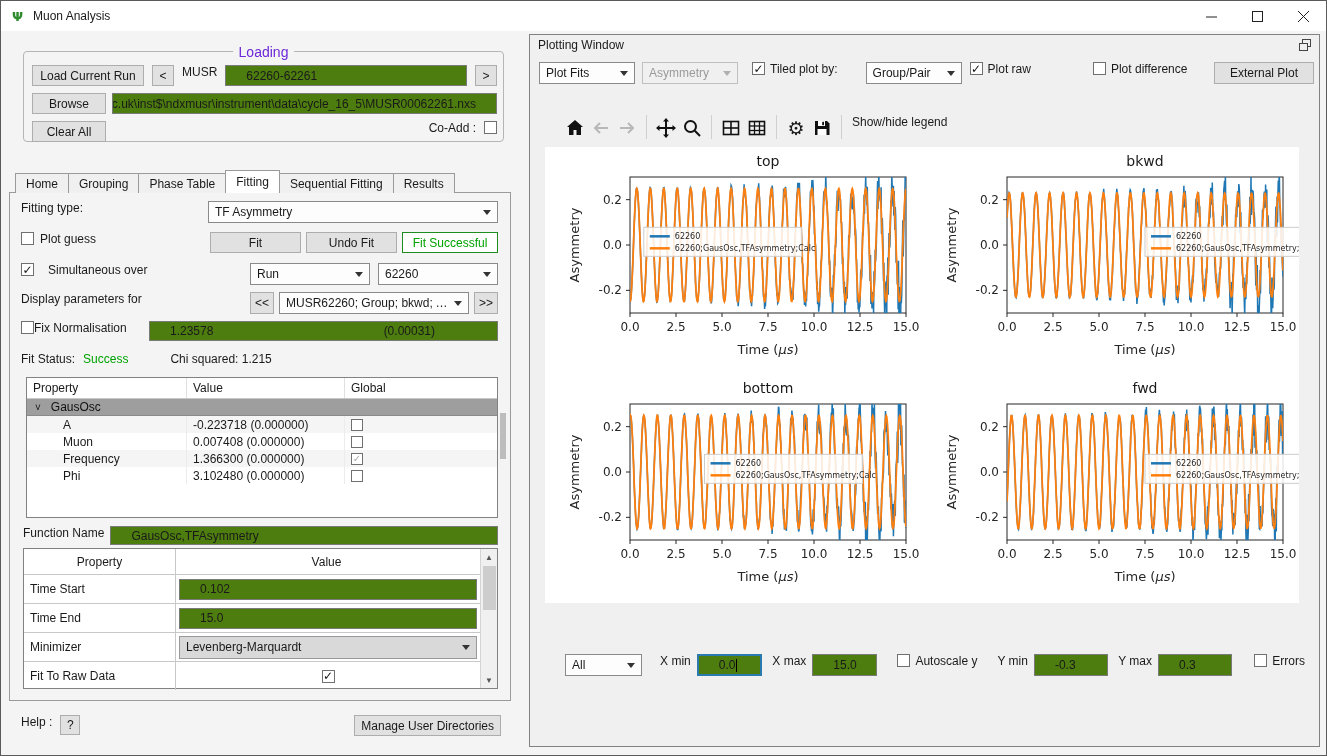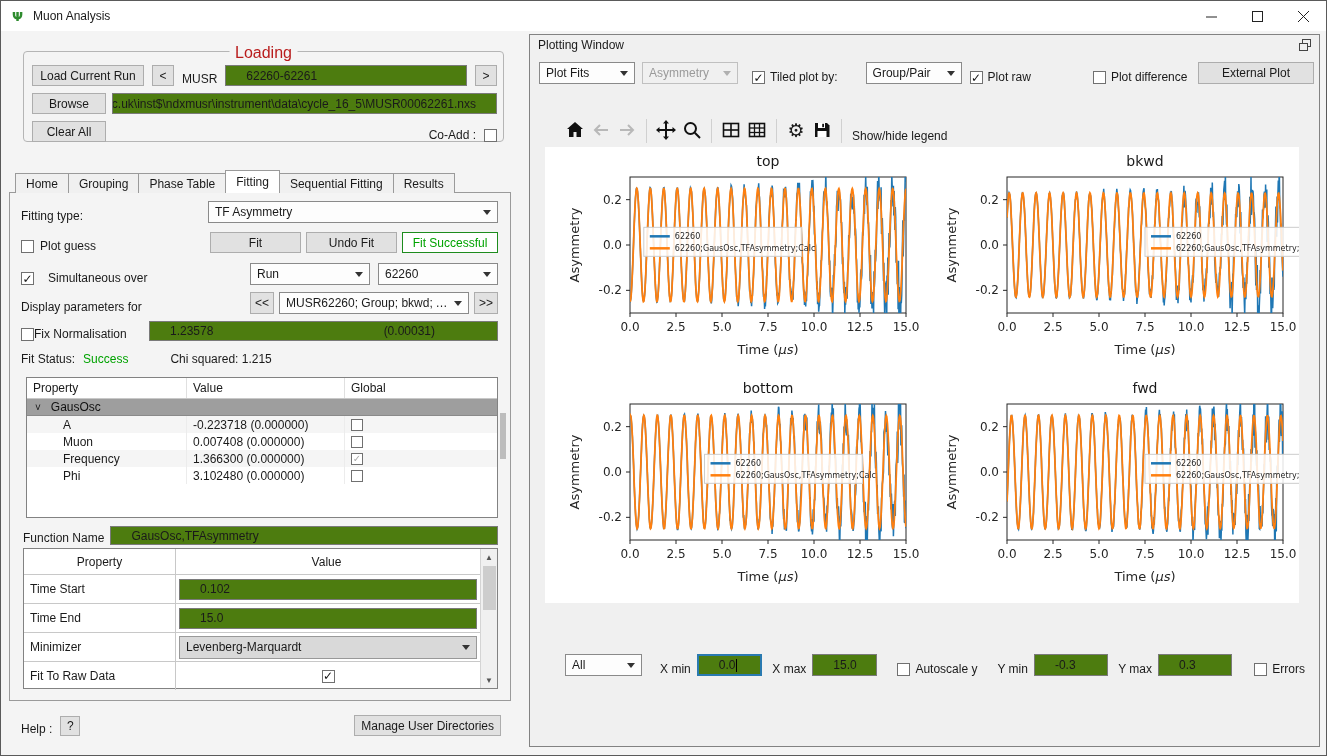--- a/index.html
+++ b/index.html
@@ -20,25 +20,25 @@
   .field { background:#4d7c0f; border:1px solid #7a7a7a; display:flex; align-items:center; padding:0 20px; white-space:nowrap; overflow:hidden; }
   .combo { background:#fdfdfd; border:1px solid #8a8a8a; display:flex; align-items:center; padding:0 6px; white-space:nowrap; overflow:hidden; }
   .combo .combo-text { flex:1; overflow:hidden; text-overflow:ellipsis; }
   .arrow-down { width:0; height:0; border-left:4px solid transparent; border-right:4px solid transparent; border-top:5px solid #333; margin-left:6px; flex:none; }
   .combo.disabled { background:#f0f0f0; border-color:#c0c0c0; color:#9a9a9a; }
   .combo.disabled .arrow-down { border-top-color:#b0b0b0; }
   .combo.gray { background:#d9d9d9; border-color:#999; }
   .cb { width:13px; height:13px; background:#fff; border:1px solid #707070; display:inline-flex; align-items:center; justify-content:center; flex:none; position:relative; }
   .cb.checked::after { content:"✓"; font-size:12px; font-weight:bold; color:#111; line-height:1; }
   .cb.graycheck.checked::after { color:#a8a8a8; }
-  .hrow { display:flex; align-items:flex-end; }
+  .hrow { display:flex; align-items:flex-start; }
   .lbl { white-space:nowrap; }
   
   .groupbox { border:1px solid #b5b5b5; border-radius:4px; }
-  .groupbox-legend { position:absolute; top:-8px; left:50%; transform:translateX(-50%); background:#f4f4f4; padding:0 6px; color:#b91c1c; font-size:16px; }
+  .groupbox-legend { position:absolute; top:-8px; left:50%; transform:translateX(-50%); background:#f4f4f4; padding:0 6px; color:#6d28d9; font-size:14px; }
   
   .tab { border:1px solid #9a9a9a; border-bottom:none; background:#f0f0f0; padding:0 10px; height:20px; display:flex; align-items:center; margin-right:-1px; }
   .tab.active { background:#fff; height:23px; margin-top:-3px; z-index:3; position:relative; }
   .tabpane { border:1px solid #9a9a9a; background:#f4f4f4; }
   
   .ptable { background:#fff; border:1px solid #828282; font-size:12px; }
   .ptable .thead { display:flex; border-bottom:1px solid #c8c8c8; height:21px; align-items:center; }
   .ptable .th { padding-left:6px; border-right:1px solid #e0e0e0; height:100%; display:flex; align-items:center; }
   .prow { display:flex; height:17px; align-items:center; }
   .prow .td { padding-left:6px; border-right:1px solid #ececec; height:100%; display:flex; align-items:center; overflow:hidden; white-space:nowrap; }
@@ -312,21 +312,21 @@
     <span class="cb checked" style="margin-left:14px"></span>
     <span class="lbl" style="margin-left:5px">Tiled plot by:</span>
     <div class="combo" style="width:96px;height:22px;margin-left:28px">
       <span class="combo-text">Group/Pair</span>
         <span class="arrow-down"></span>
     </div>
     <span class="cb checked" style="margin-left:8px"></span>
     <span class="lbl" style="margin-left:5px">Plot raw</span>
     <span class="cb" style="margin-left:62px"></span>
     <span class="lbl" style="margin-left:5px">Plot difference</span>
-    <div class="btn" style="margin-left:auto;width:116px;height:22px">External Plot</div>
+    <div class="btn" style="margin-left:auto;width:100px;height:22px">External Plot</div>
   </div>
 
   <div class="abs hrow" style="left:32px;top:80px;height:28px">
     <div class="tbicon">
       <svg width="20" height="20">
           <path d="M10 2l8 7h-2v8h-4.5v-5h-3v5H4V9H2z" fill="#111"></path>
         </svg>
     </div>
     <div class="tbicon">
       <svg width="20" height="20">

